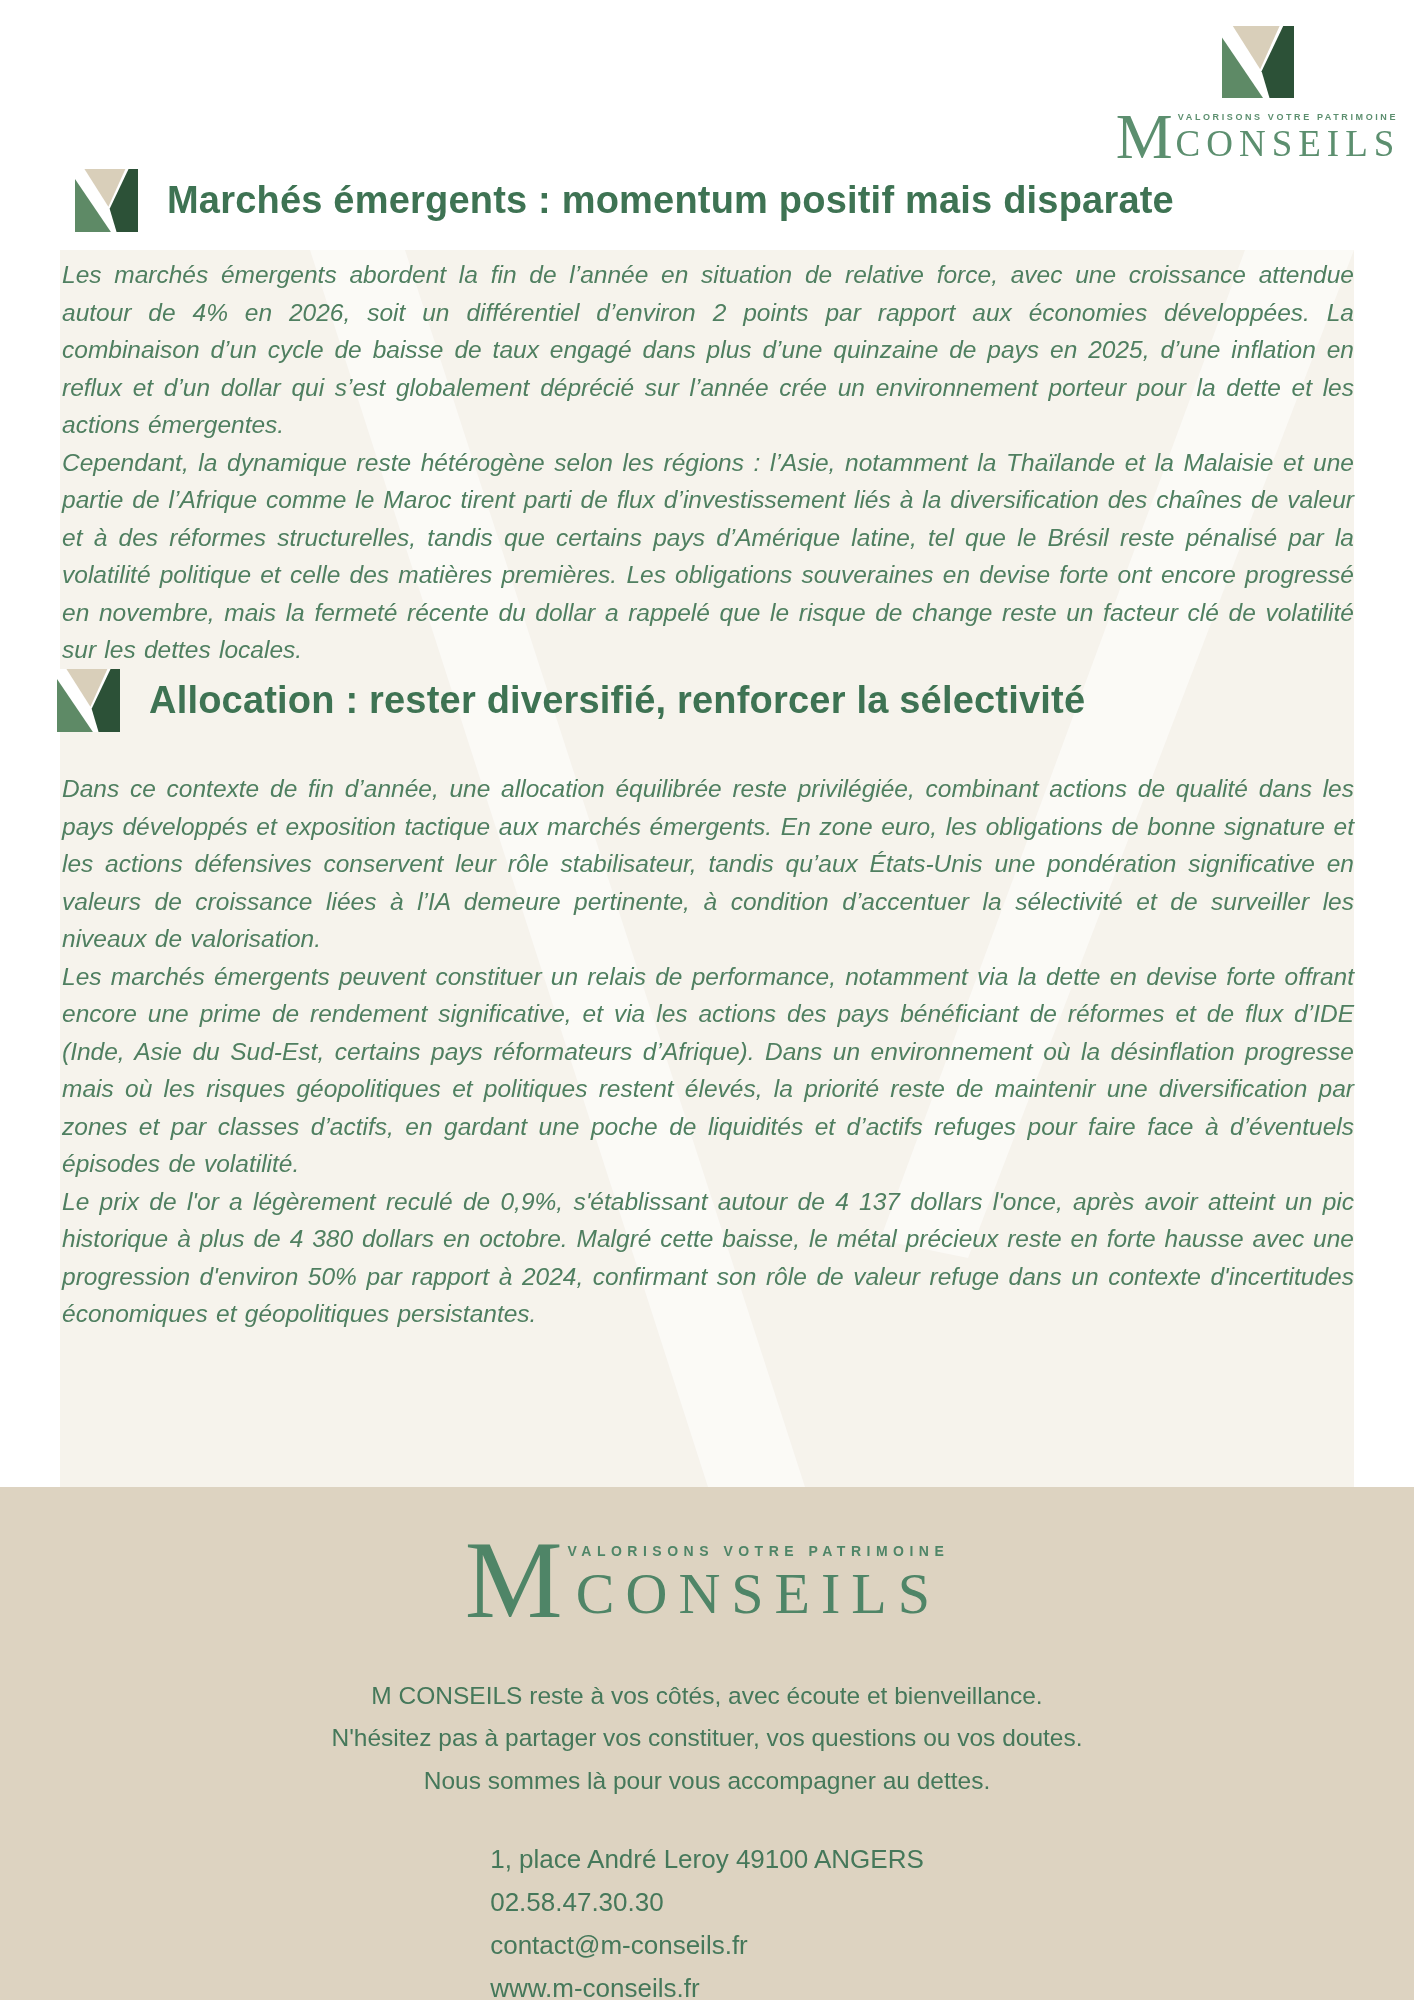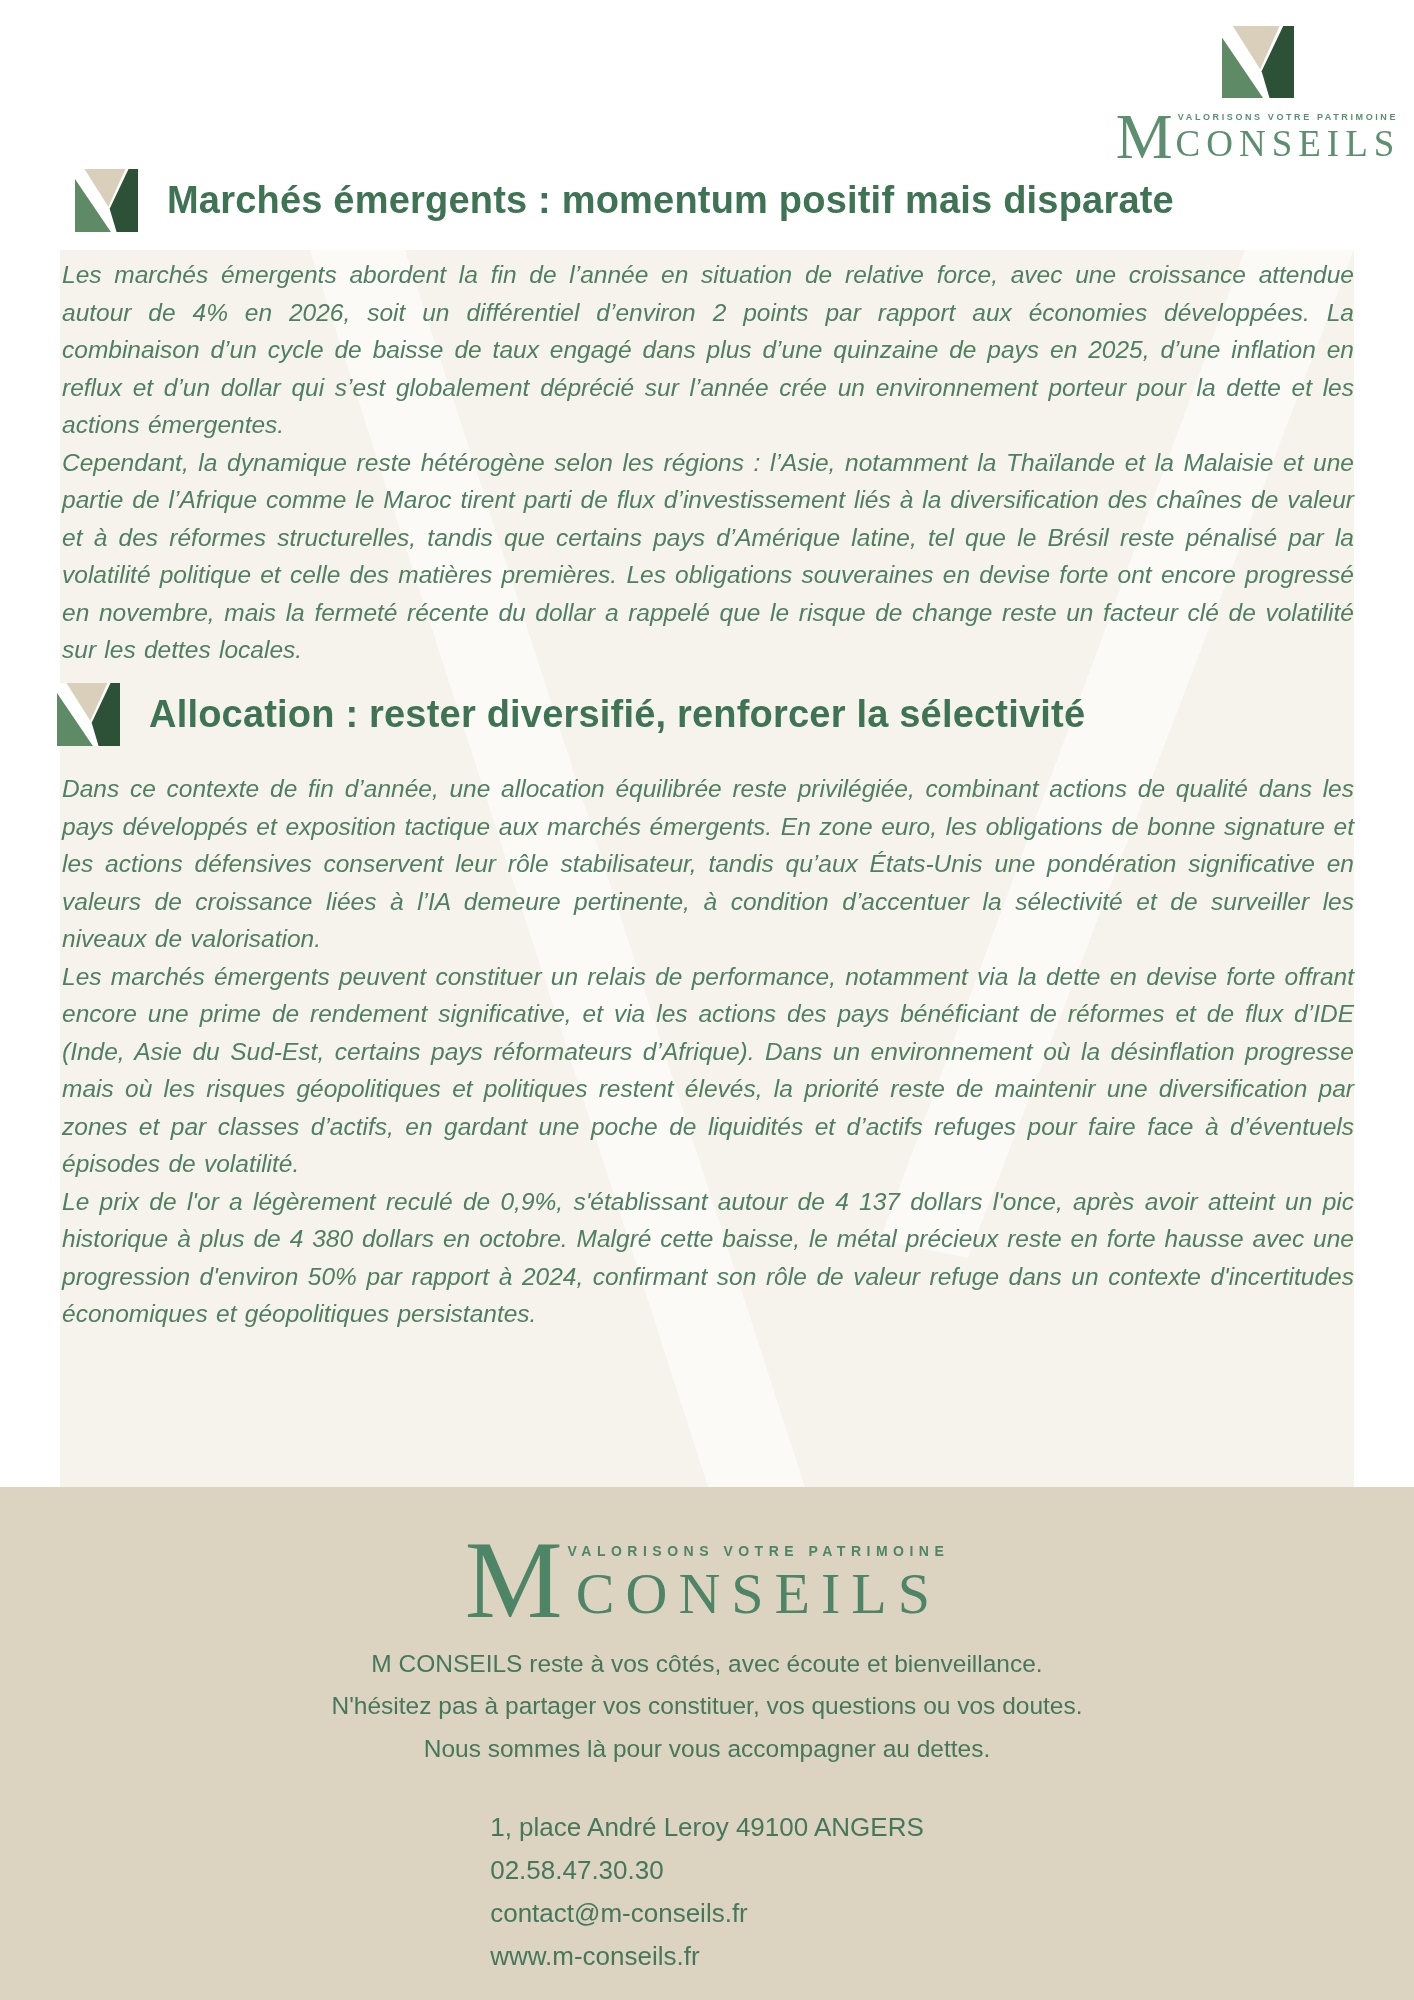--- a/index.html
+++ b/index.html
@@ -29,42 +29,42 @@
   .wm-tagline{font-size:9px;font-weight:700;letter-spacing:2.6px;white-space:nowrap;margin-bottom:3px;}
   .wm-name{font-family:"Liberation Serif",serif;font-size:37px;letter-spacing:6px;line-height:1;white-space:nowrap;}
   
   .section-head{position:absolute;display:flex;align-items:center;}
   .section-head .mark{width:63px;height:63px;flex:0 0 63px;}
   .section-title{
     margin-left:29px;color:#3e7353;font-size:38px;font-weight:700;
     letter-spacing:.2px;white-space:nowrap;
   }
   #head-1{left:57px;top:169px;padding-left:18px;}
-  #head-2{left:57px;top:683px;}
+  #head-2{left:57px;top:669px;}
   
   .text-block{
     position:absolute;left:62px;width:1292px;
     color:#4f7f60;font-size:24.5px;line-height:37.5px;
     text-align:justify;word-spacing:1.5px;font-style:italic;
   }
   #block-1{top:256px;}
   #block-2{top:770px;}
   .text-block p{margin:0;}
   
   .footer{
     position:absolute;left:0;top:1487px;width:1414px;height:513px;
     background:#ddd3c1;color:#45785a;
     display:flex;flex-direction:column;align-items:center;
   }
   .footer-logo{display:flex;align-items:flex-end;color:#4f8567;margin-top:52px;}
   .ft-m{font-family:"Liberation Serif",serif;font-weight:400;font-size:110px;line-height:.76;}
   .ft-col{display:flex;flex-direction:column;align-items:center;margin-left:5px;}
   .ft-tagline{font-size:14px;font-weight:700;letter-spacing:5.5px;white-space:nowrap;margin-bottom:6px;}
   .ft-name{font-family:"Liberation Serif",serif;font-size:58px;letter-spacing:11px;line-height:1;white-space:nowrap;}
-  .footer-messages{margin-top:20px;text-align:center;font-size:24.5px;line-height:42.5px;}
+  .footer-messages{margin-top:52px;text-align:center;font-size:24.5px;line-height:42.5px;}
   .footer-contact{margin-top:36px;text-align:left;font-size:26px;line-height:43px;}
   .footer a{color:inherit;text-decoration:none;}
 </style>
 </head>
 <body>
 
 <div class="page">
 
   <div class="content-panel">
     <svg viewBox="0 0 1294 1237" preserveAspectRatio="none">

